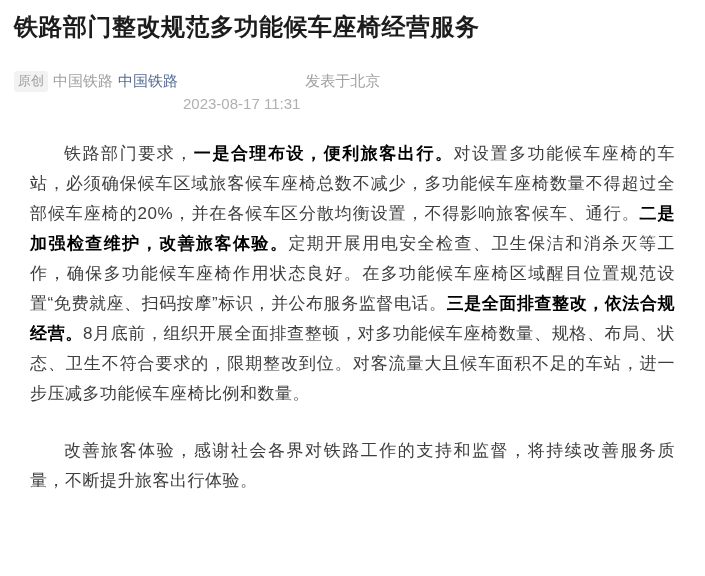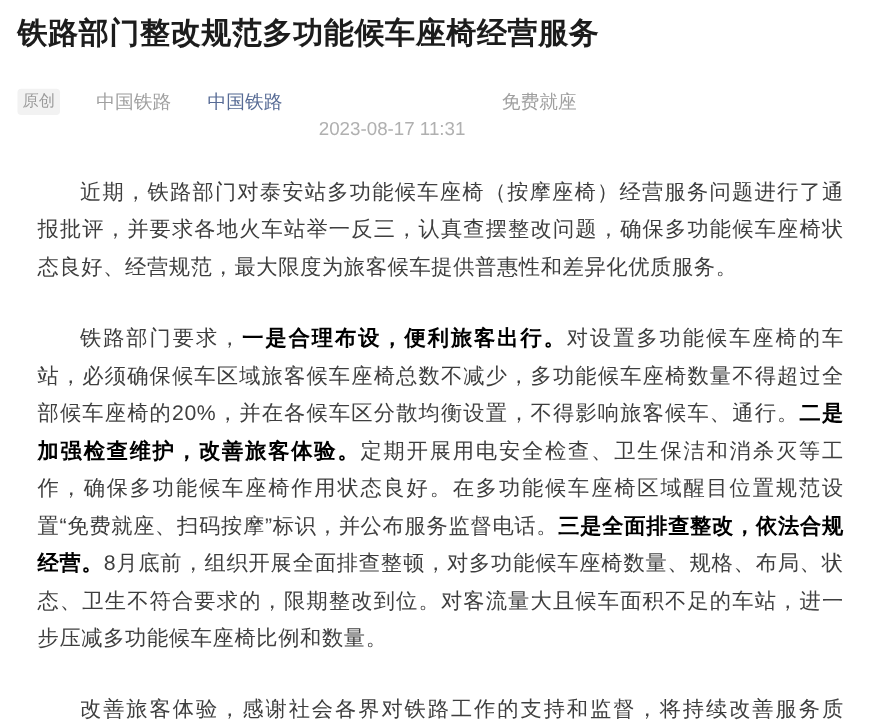--- a/index.html
+++ b/index.html
@@ -18,21 +18,21 @@
     font-size: 24px;
     line-height: 33px;
     font-weight: 700;
     color: #1c1c1c;
     letter-spacing: 0.5px;
     margin: 0 0 8px 0;
   }
   .meta {
     display: flex;
     align-items: center;
-    gap: 29px;
+    gap: 5px;
     font-size: 15px;
     color: #a0a0a0;
     white-space: nowrap;
   }
   .badge {
     font-size: 13px;
     color: #9c9c9c;
     background: #f2f2f2;
     border-radius: 3px;
     padding: 1px 4px 2px 4px;
@@ -65,22 +65,21 @@
 
 <div class="page">
 
   <h1 class="title">铁路部门整改规范多功能候车座椅经营服务</h1>
 
   <div class="meta">
     <span class="badge">原创</span>
     <span class="author">中国铁路</span>
     <span class="account">中国铁路</span>
     <span class="datetime">2023-08-17 11:31</span>
-    <span class="location">免费就座</span>
+    <span class="location">发表于北京</span>
   </div>
 
   <div class="article-body">
-      <p><span>近期，铁路部门对泰安站多功能候车座椅（按摩座椅）经营服务问题进行了通报批评，并要求各地火车站举一反三，认真查摆整改问题，确保多功能候车座椅状态良好、经营规范，最大限度为旅客候车提供普惠性和差异化优质服务。</span></p>
       <p><span>铁路部门要求，</span><strong class="em">一是合理布设，便利旅客出行。</strong><span>对设置多功能候车座椅的车站，必须确保候车区域旅客候车座椅总数不减少，多功能候车座椅数量不得超过全部候车座椅的20%，并在各候车区分散均衡设置，不得影响旅客候车、通行。</span><strong class="em">二是加强检查维护，改善旅客体验。</strong><span>定期开展用电安全检查、卫生保洁和消杀灭等工作，确保多功能候车座椅作用状态良好。在多功能候车座椅区域醒目位置规范设置“免费就座、扫码按摩”标识，并公布服务监督电话。</span><strong class="em">三是全面排查整改，依法合规经营。</strong><span>8月底前，组织开展全面排查整顿，对多功能候车座椅数量、规格、布局、状态、卫生不符合要求的，限期整改到位。对客流量大且候车面积不足的车站，进一步压减多功能候车座椅比例和数量。</span></p>
       <p><span>改善旅客体验，感谢社会各界对铁路工作的支持和监督，将持续改善服务质量，不断提升旅客出行体验。</span></p>
     </div>
 
 </div>
 
 </body></html>

